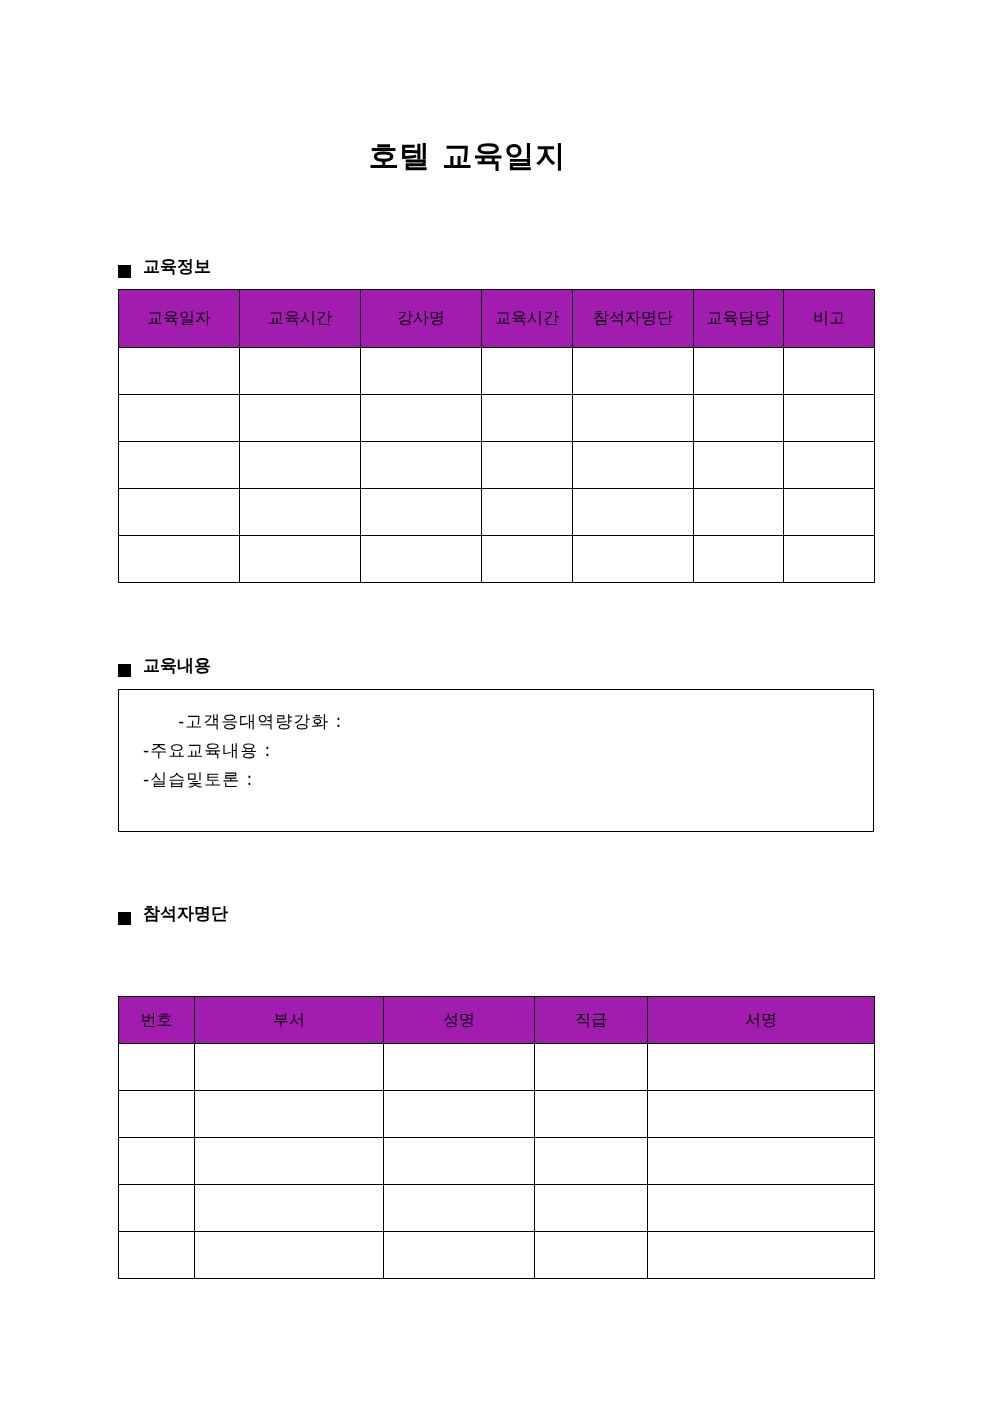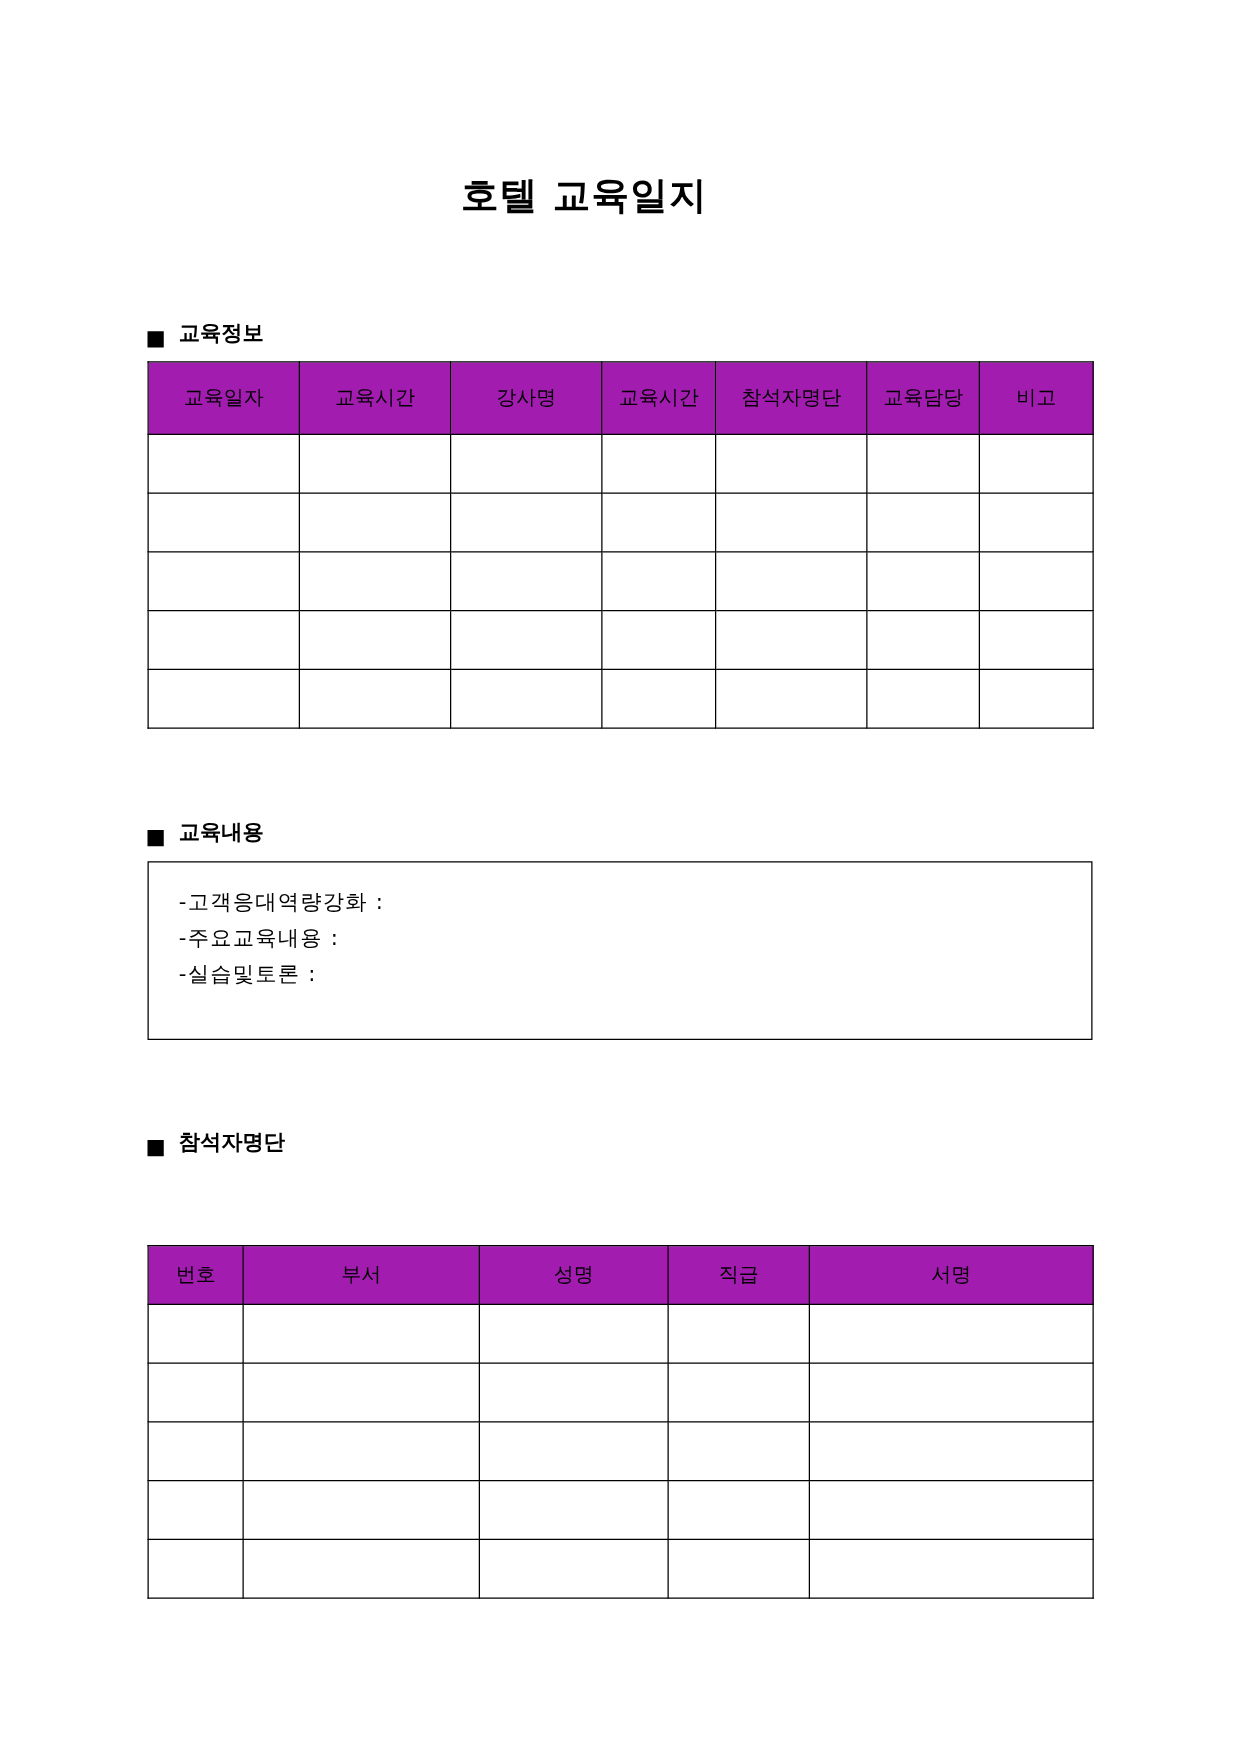--- a/index.html
+++ b/index.html
@@ -98,21 +98,21 @@
     </tr>
   </tbody>
 </table>
 
 <div class="section-head" style="top:654px;">
   <span class="sq"></span>
   <span>교육내용</span>
 </div>
 
 <div class="content-box">
-  <div class="line" style="top:20px;">-고객응대역량강화 :</div>
+  <div class="line" style="top:20px;margin-left:35px;">-고객응대역량강화 :</div>
   <div class="line" style="top:49px;">-주요교육내용 :</div>
   <div class="line" style="top:78px;">-실습및토론 :</div>
 </div>
 
 <div class="section-head" style="top:902px;">
   <span class="sq"></span>
   <span>참석자명단</span>
 </div>
 
 <table id="tbl-att">

